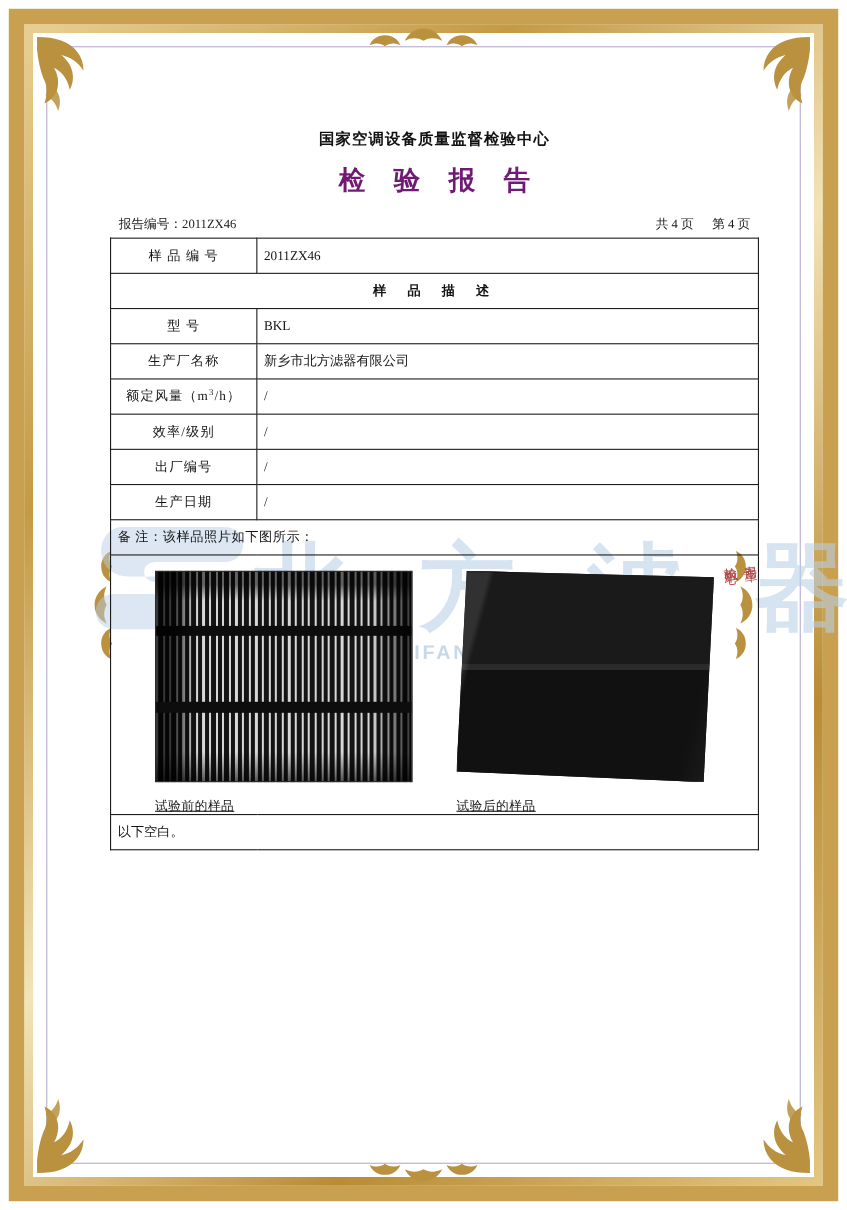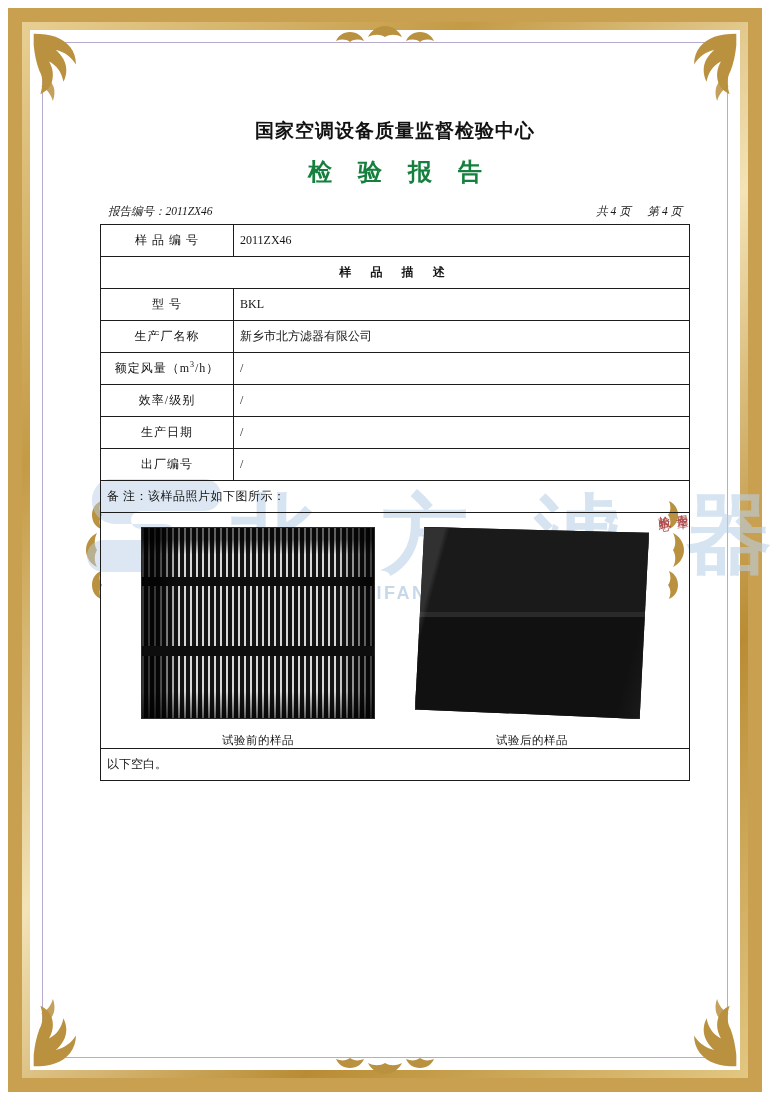--- a/index.html
+++ b/index.html
@@ -73,42 +73,41 @@
 
   
   .content {
     position: absolute;
     left: 100px;
     top: 118px;
     width: 590px;
   }
   .doc-title1 {
     text-align: center;
-    font-size: 19px;
+    font-size: 14px;
     font-weight: bold;
     letter-spacing: 1px;
     color: #121212;
     margin: 0 0 12px 0;
   }
   .doc-title2 {
     text-align: center;
     font-size: 24px;
     font-weight: bold;
     letter-spacing: 10px;
-    color: #15803d;
+    color: #701a75;
     margin: 0 0 16px 0;
     text-indent: 10px;
   }
   .meta-row {
     display: flex;
     justify-content: space-between;
     font-size: 11.5px;
     color: #1a1a1a;
     padding: 0 8px 5px 8px;
-    font-style: italic;
   }
   .meta-right span { margin-left: 14px; }
 
   
   table.report {
     width: 100%;
     border-collapse: collapse;
     table-layout: fixed;
     background: transparent;
   }
@@ -158,21 +157,21 @@
   }
   sup { font-size: 8px; vertical-align: super; }
 
   
   .photo-wrap {
     display: flex;
     justify-content: space-around;
     align-items: flex-start;
     padding: 14px 14px 0 14px;
   }
-  .photo-box { text-align: center; }
+  .photo-box { text-align: left; text-decoration: underline; }
   .photo-a, .photo-b {
     width: 232px;
     height: 190px;
     border: 1px solid #2a2a2a;
   }
   .photo-a {
     background:
       repeating-linear-gradient(90deg, #d8d8d8 0 2px, #141414 2px 6px),
       #101010;
     position: relative;
@@ -366,25 +365,25 @@
       </tr>
       <tr>
         <td class="lbl">额定风量（m<sup>3</sup>/h）</td>
         <td class="val">/</td>
       </tr>
       <tr>
         <td class="lbl">效率/级别</td>
         <td class="val">/</td>
       </tr>
       <tr>
+        <td class="lbl">出厂编号</td>
+        <td class="val">/</td>
+      </tr>
+      <tr>
         <td class="lbl">生产日期</td>
-        <td class="val">/</td>
-      </tr>
-      <tr>
-        <td class="lbl">出厂编号</td>
         <td class="val">/</td>
       </tr>
       <tr>
         <td class="remark" colspan="2">备  注：该样品照片如下图所示：</td>
       </tr>
       <tr>
         <td class="photo-cell" colspan="2">
           <div class="photo-wrap">
             <div class="photo-box">
               <div class="photo-a">

